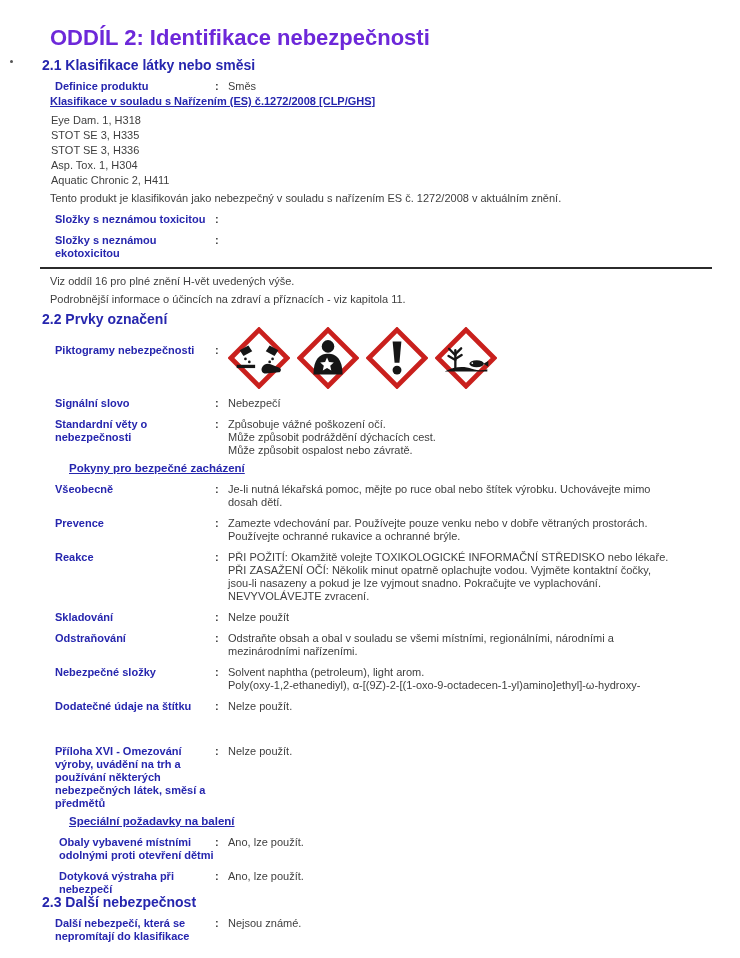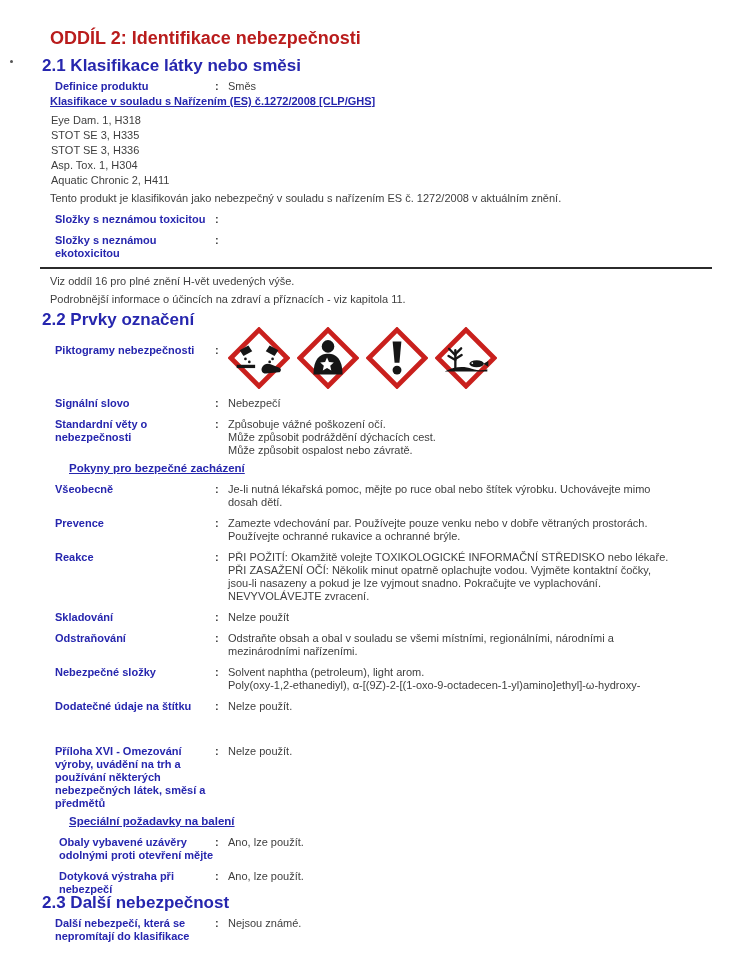--- a/index.html
+++ b/index.html
@@ -4,22 +4,22 @@
 <style>
   html,body{margin:0;padding:0;}
   body{
     width:740px;height:958px;background:#ffffff;
     font-family:"Liberation Sans", sans-serif;
     font-size:11px;line-height:13px;color:#3e3e3e;
     position:relative;overflow:hidden;
   }
   .doc{padding:28px 26px 0 42px;}
   .artifact{position:absolute;left:10px;top:60px;width:3px;height:3px;background:#555;border-radius:50%;}
-  h1.title{font-size:18px;line-height:20px;color:#b91c1c;margin:0 0 11px 8px;font-weight:bold;letter-spacing:0;}
-  .sec{color:#2626ae;font-weight:bold;font-size:17px;margin:0 0 5px 0;}
+  h1.title{font-size:22px;line-height:20px;color:#6d28d9;margin:0 0 11px 8px;font-weight:bold;letter-spacing:0;}
+  .sec{color:#2626ae;font-weight:bold;font-size:14px;margin:0 0 5px 0;}
   .grp{color:#2626ae;font-weight:bold;font-size:11.5px;text-decoration:underline;margin:0 0 6px 4px;padding-left:23px;}
   .blue-ul{color:#2626ae;font-weight:bold;text-decoration:underline;}
   .plain{margin:0 0 5px 8px;}
   .list{margin:0 0 4px 9px;line-height:15px;}
   .row{display:grid;grid-template-columns:160px 13px 445px;margin:8px 0 5px 13px;}
   .row.mb2{margin-bottom:2px;}
   .row .lbl{color:#2626ae;font-weight:bold;}
   .row .colon{color:#3e3e3e;font-weight:bold;}
   .row .val{color:#3e3e3e;}
   .row.deep{margin-left:17px;grid-template-columns:156px 13px 445px;}
@@ -200,21 +200,21 @@
 
   <div class="row">
     <span class="lbl">Příloha XVI - Omezování výroby, uvádění na trh a používání některých nebezpečných látek, směsí a předmětů</span>
     <span class="colon">:</span>
     <span class="val">Nelze použít.</span>
   </div>
 
   <div class="grp">Speciální požadavky na balení</div>
 
   <div class="row deep">
-    <span class="lbl">Obaly vybavené uzávěry odolnými proti otevření mějte</span>
+    <span class="lbl">Obaly vybavené místními odolnými proti otevření dětmi</span>
     <span class="colon">:</span>
     <span class="val">Ano, lze použít.</span>
   </div>
 
   <div class="row deep" style="margin-bottom:0">
     <span class="lbl">Dotyková výstraha při nebezpečí</span>
     <span class="colon">:</span>
     <span class="val">Ano, lze použít.</span>
   </div>
 

